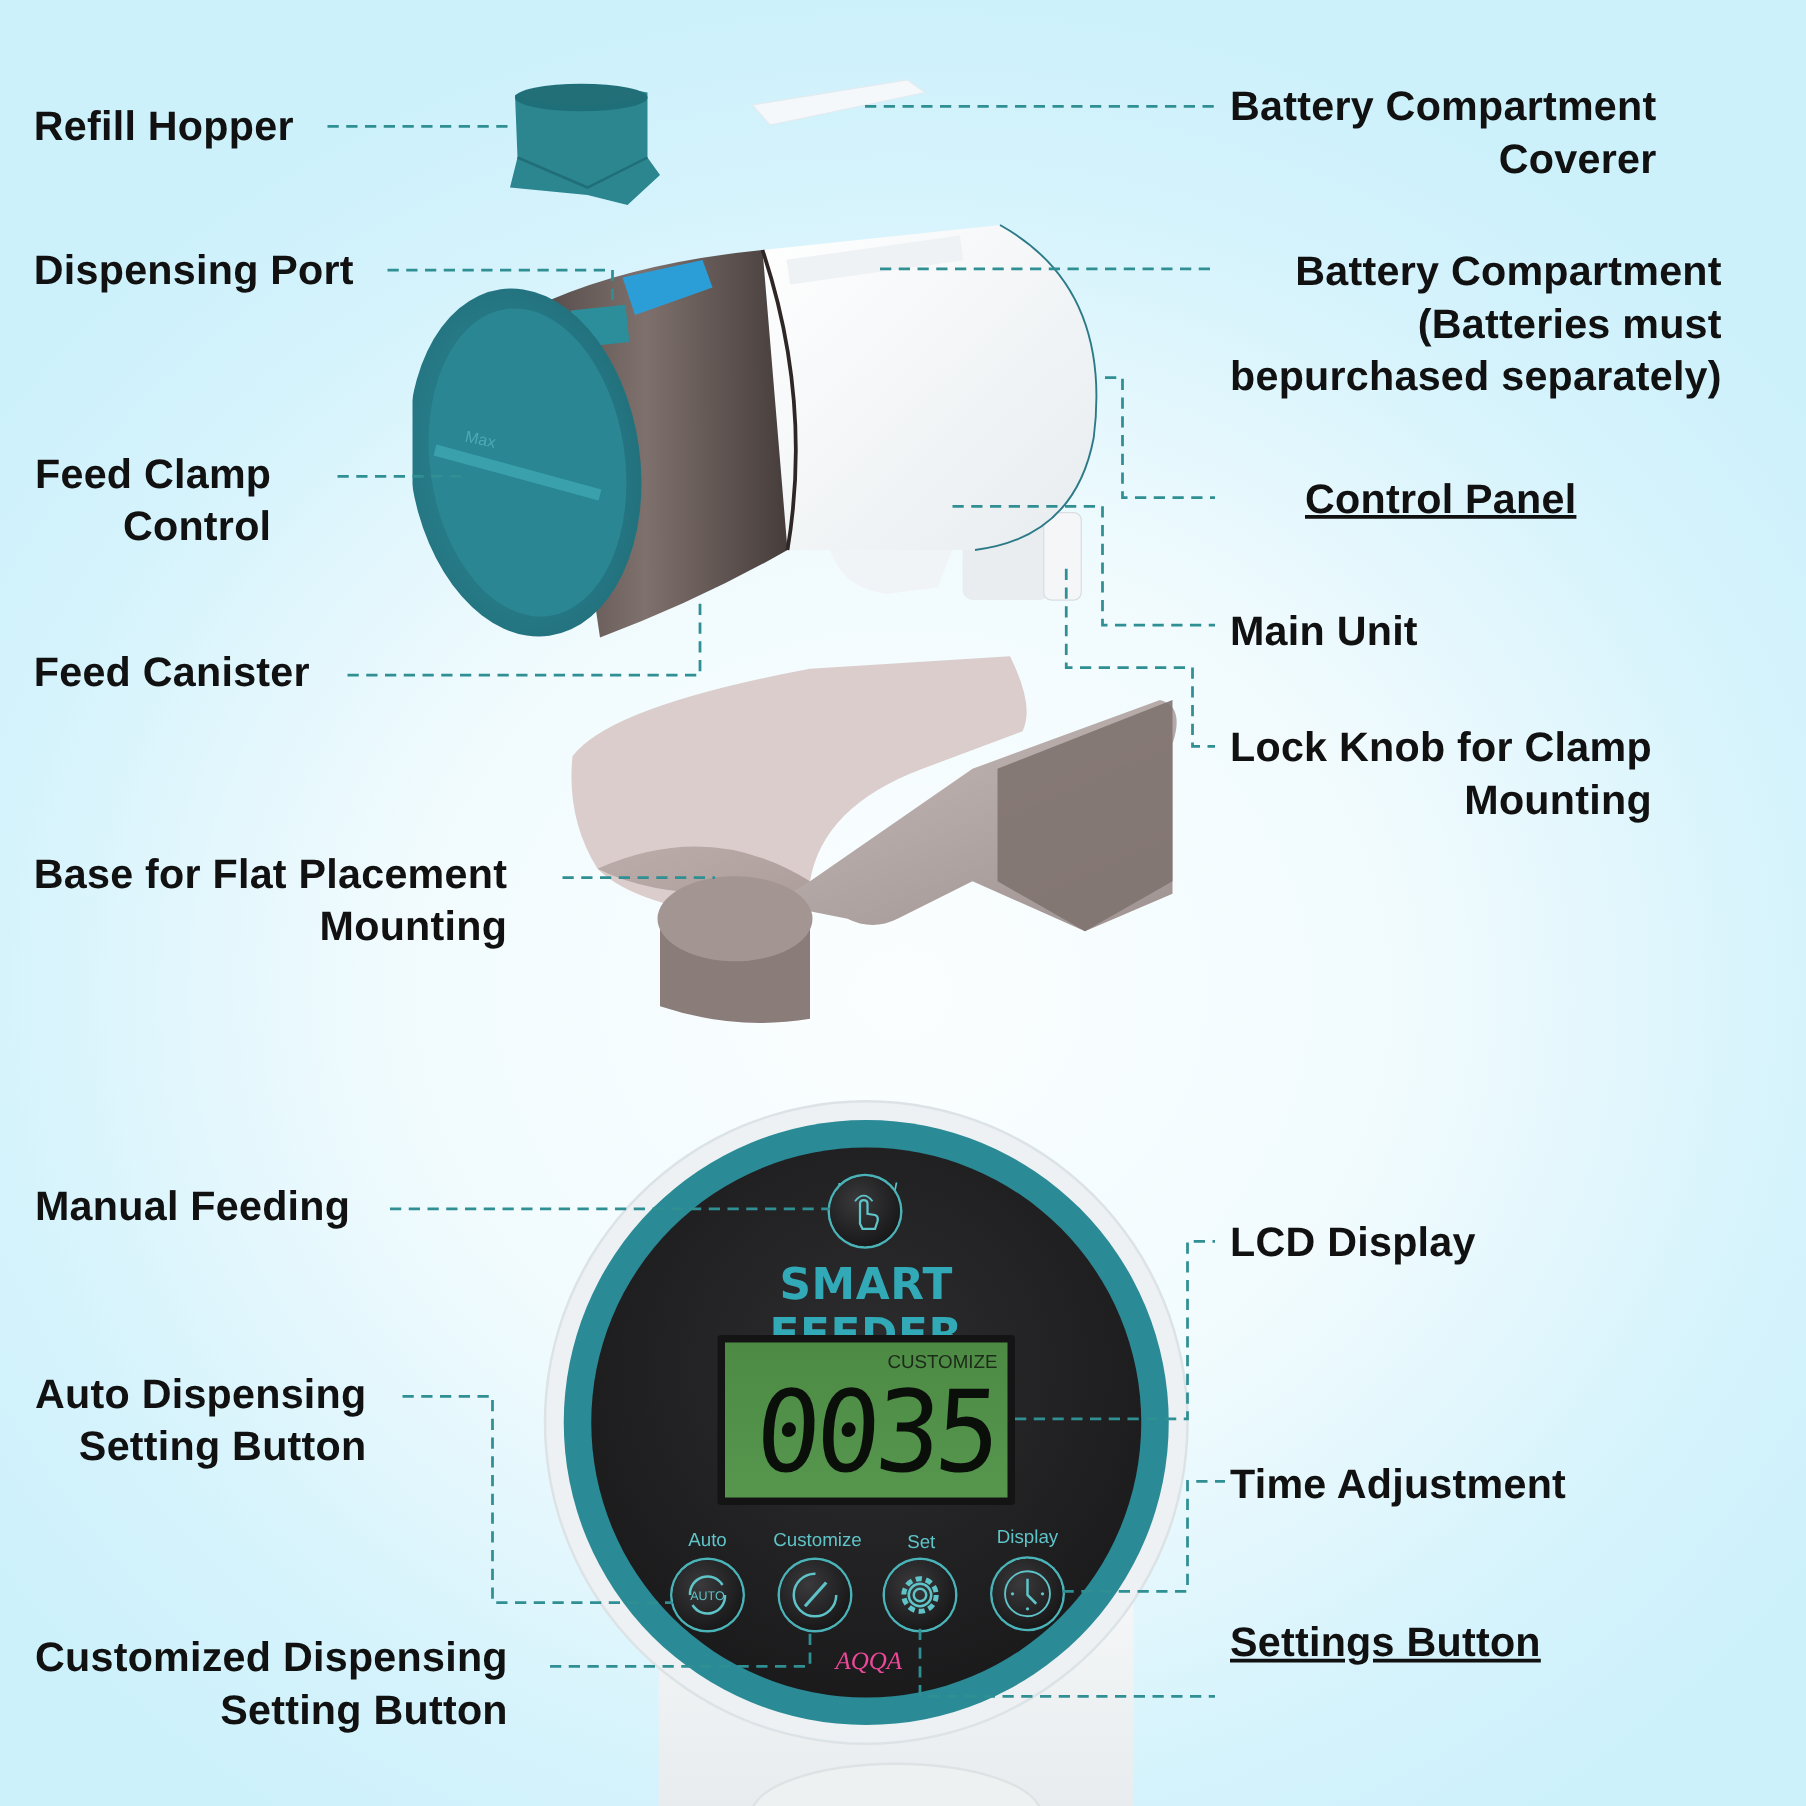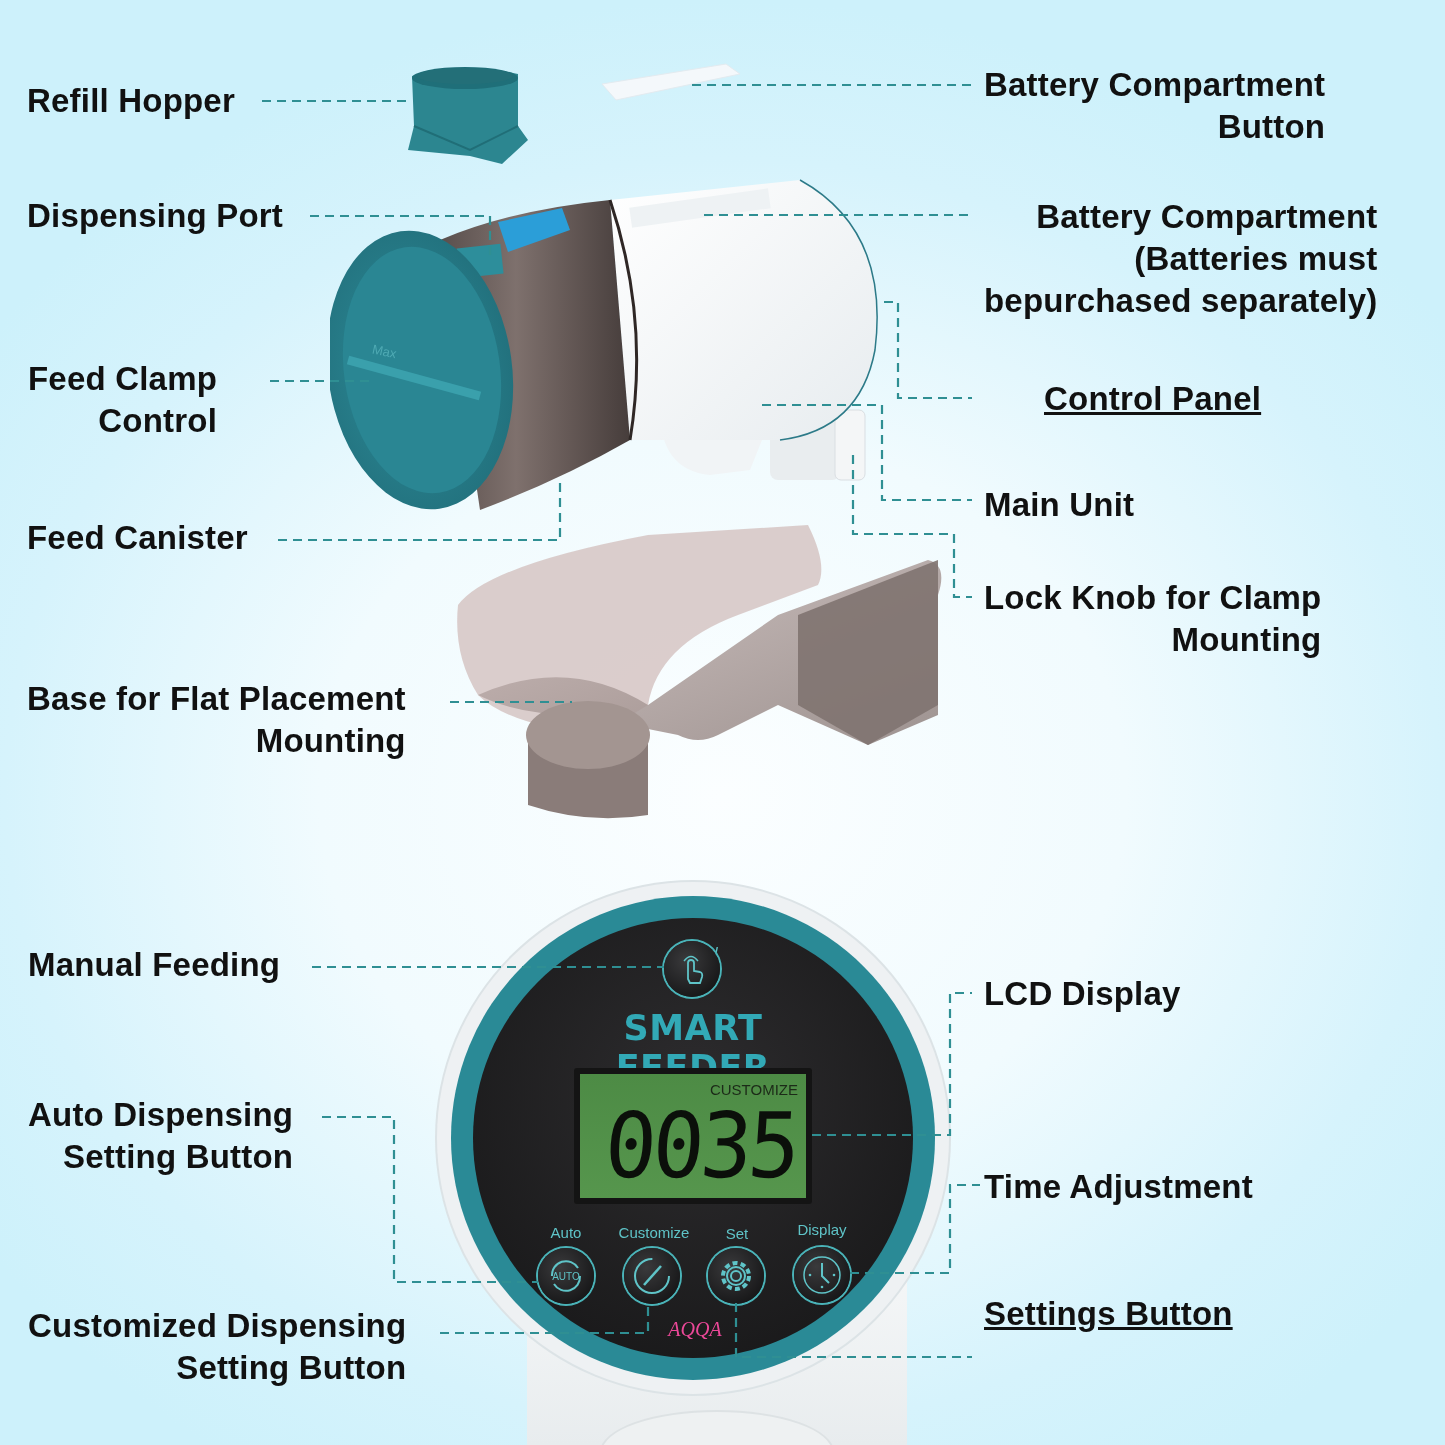--- a/index.html
+++ b/index.html
@@ -172,21 +172,21 @@
   <div>Control</div>
 </div>
 <div class="label" style="left:27px;top:517px;">Feed Canister</div>
 <div class="label" style="left:27px;top:678px;">
   <div>Base for Flat Placement</div>
   <div>Mounting</div>
 </div>
 
 <div class="label" style="left:984px;top:64px;">
   <div>Battery Compartment</div>
-  <div>Button</div>
+  <div>Coverer</div>
 </div>
 <div class="label" style="left:984px;top:196px;">
   <div>Battery Compartment</div>
   <div>(Batteries must</div>
   <div>bepurchased separately)</div>
 </div>
 <div class="label" style="left:1044px;top:378px;text-decoration:underline;">Control Panel</div>
 <div class="label" style="left:984px;top:484px;">Main Unit</div>
 <div class="label" style="left:984px;top:577px;">
   <div>Lock Knob for Clamp</div>

